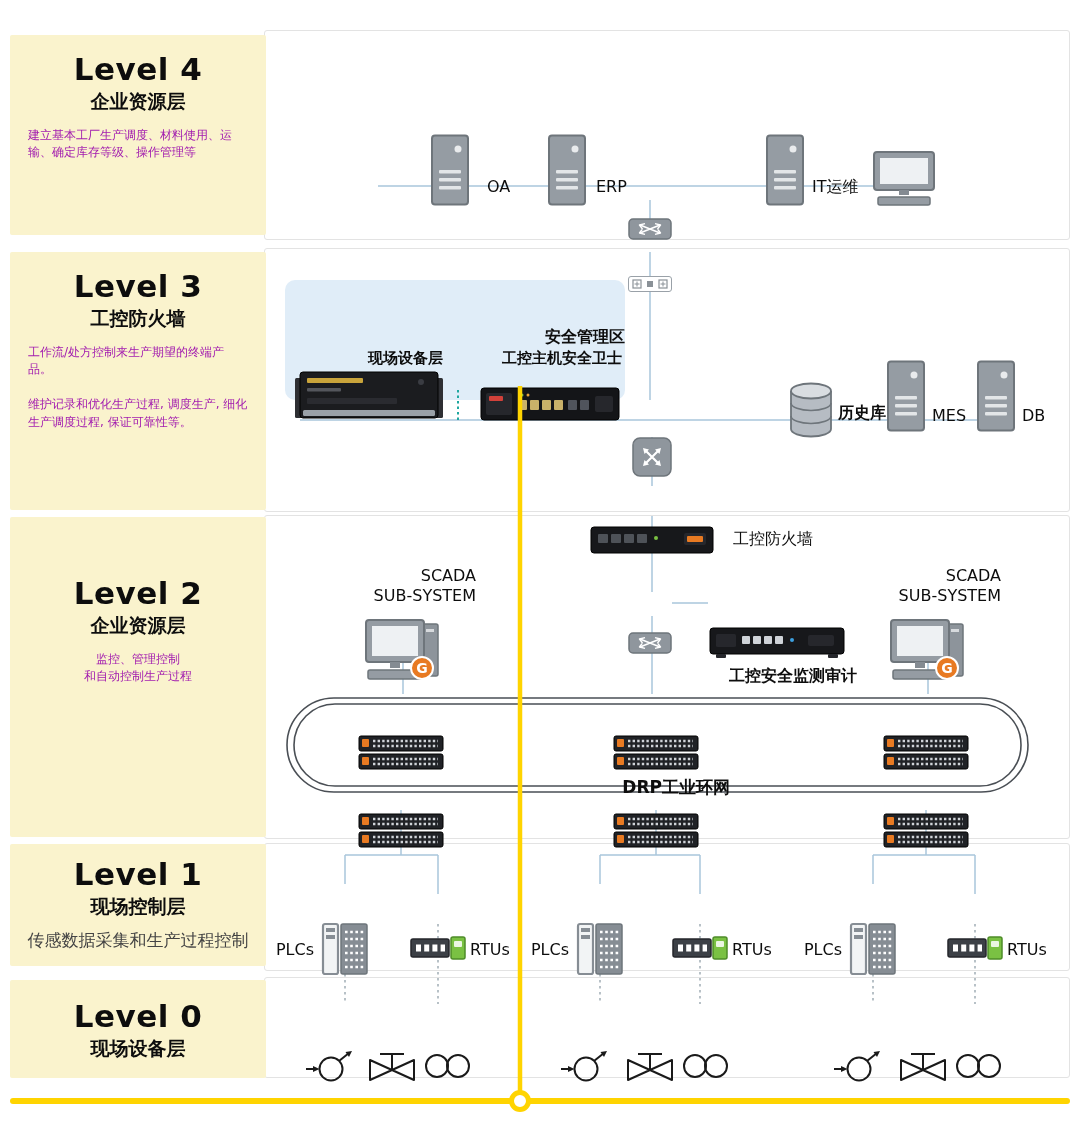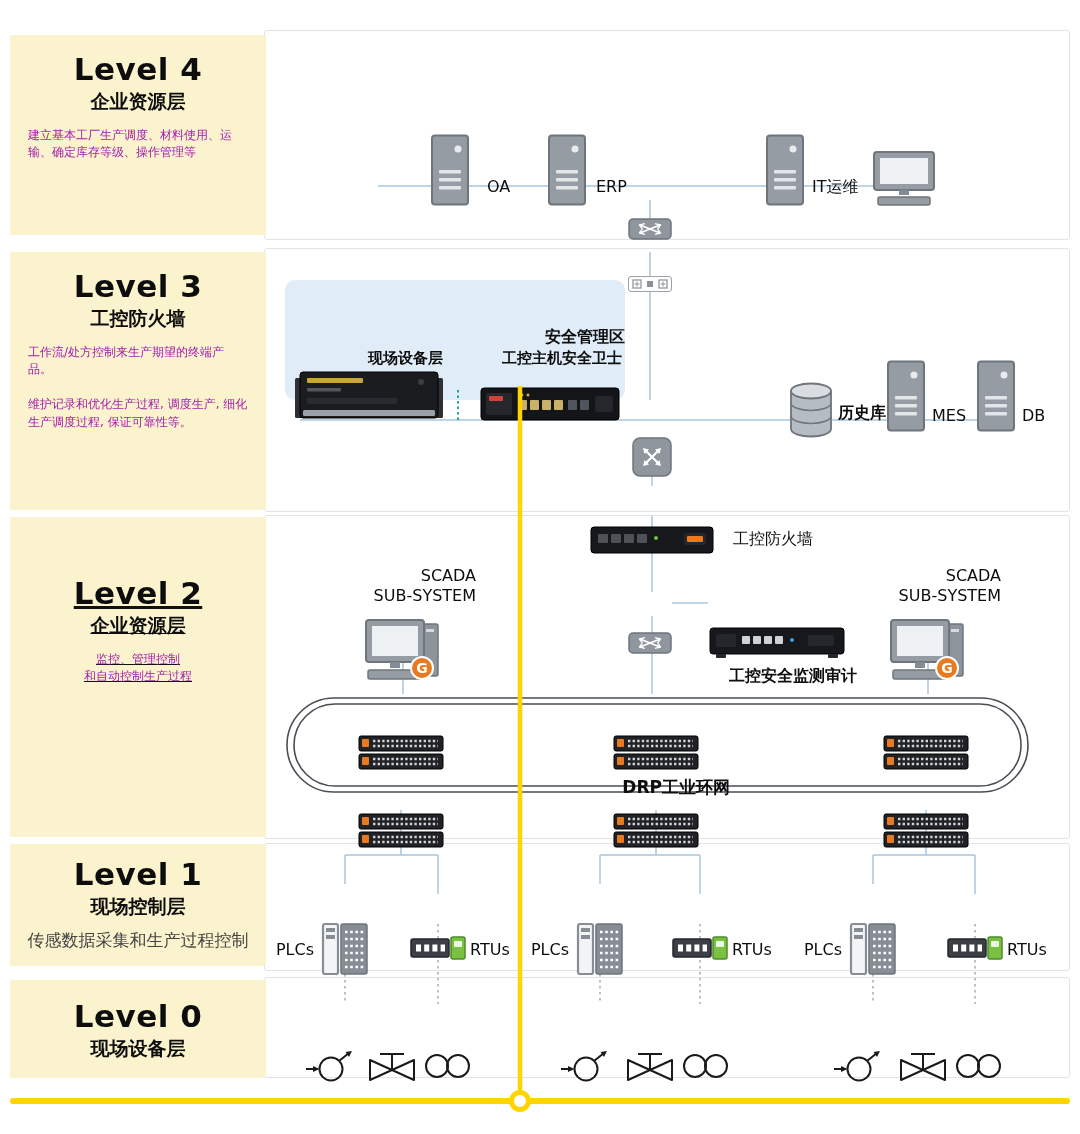--- a/index.html
+++ b/index.html
@@ -10,21 +10,21 @@
   .panel { position:absolute; left:264px; width:806px; background:#fff;
            border:1px solid #e3e3e3; border-radius:3px; z-index:0; }
 
   .lvlbox { position:absolute; left:10px; width:256px; background:#faf3cd;
             border-radius:2px; text-align:center; z-index:1; }
   .lvl-title { font-size:31px; font-weight:bold; color:#0d0d0d; letter-spacing:.5px; }
   .lvl-sub   { font-size:19px; font-weight:bold; color:#0d0d0d; margin-top:2px; }
   .lvl-desc  { font-size:12px; color:#a21caf; line-height:1.45; margin-top:12px;
                padding:0 18px; text-align:left; white-space:pre-line; }
   .lvl-desc.center { text-align:center; padding:0 11px; }
-  .pt58 { padding-top:58px;text-decoration:underline; } .pt12 { padding-top:12px; } .pt16 { padding-top:16px; }
+  .pt58 { padding-top:58px; } .pt12 { padding-top:12px; } .pt16 { padding-top:16px; }
   .desc-small { font-size:17px; color:#444; margin-top:8px; }
 
   .zone { position:absolute; left:285px; top:280px; width:340px; height:120px;
           background:#e0edf8; border-radius:10px; z-index:1; }
 
   .connector-layer { position:absolute; left:0; top:0; z-index:2; pointer-events:none; }
   .top-layer       { position:absolute; left:0; top:0; z-index:5; pointer-events:none; }
 
   .dev, .lbl, .gbadge { position:absolute; z-index:3;margin-top:40px; }
   .dev svg { display:block; }

